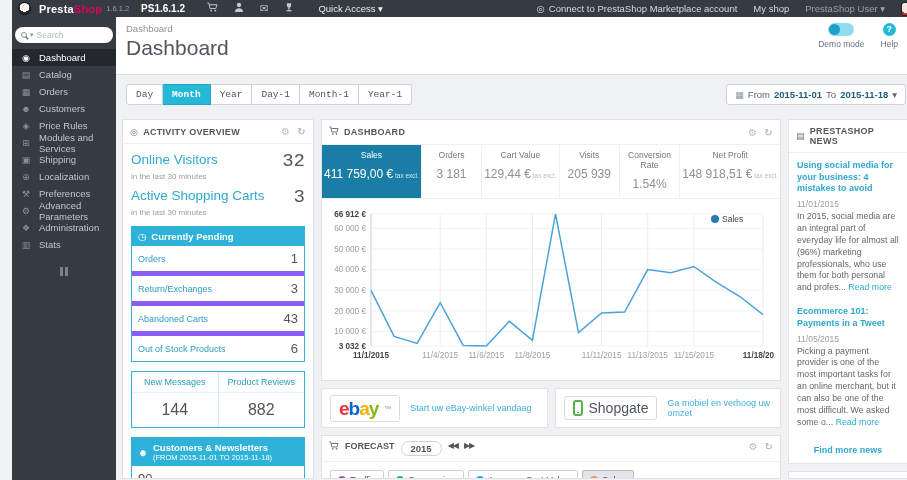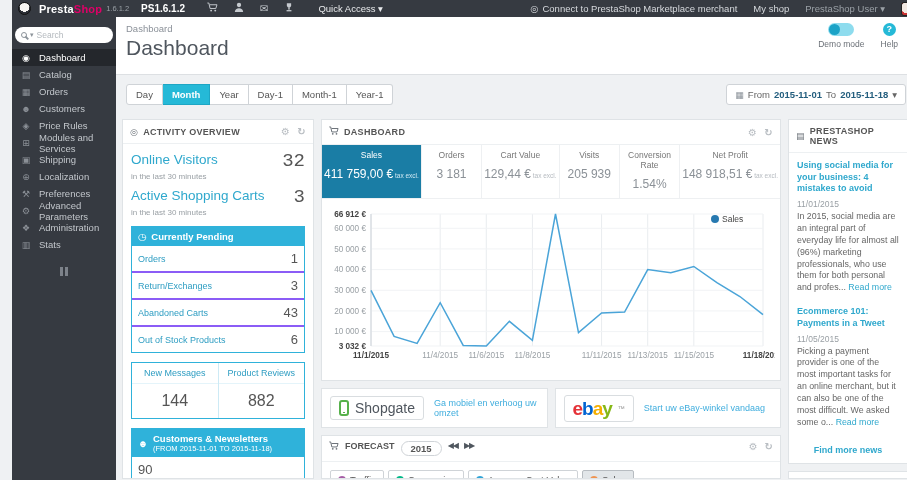--- a/index.html
+++ b/index.html
@@ -54,21 +54,21 @@
   .hr-col { display:flex; flex-direction:column; align-items:center; gap:3px; cursor:pointer; }
   .hr-label { font-size:8.5px; color:#6b7077; }
   .toggle { width:26px; height:13px; background:#8edcee; border-radius:7px; position:relative; }
   .toggle .knob { position:absolute; left:1px; top:1px; width:11px; height:11px; border-radius:50%; background:#1ba3c7; }
   .help-circ { width:13px; height:13px; border-radius:50%; background:#25b9d7; color:#fff;
     font-size:9px; font-weight:bold; line-height:13px; text-align:center; }
 
   .toolbar { display:flex; justify-content:space-between; align-items:center; margin:9px 6px 0 10px; }
   .range-group { display:flex; }
   .range-btn { font-size:9.5px; color:#555; background:#fff; border:1px solid #cfd3d7; border-left:none;
-    padding:4px 9px; cursor:pointer; font-family:Liberation Sans, sans-serif; }
+    padding:4px 9px; cursor:pointer; font-family:Liberation Mono, monospace; }
   .range-btn:first-child { border-left:1px solid #cfd3d7; border-radius:3px 0 0 3px; }
   .range-btn:last-child { border-radius:0 3px 3px 0; }
   .range-btn.active { background:#25b9d7; border-color:#1ea6c4; color:#fff; font-weight:bold; }
   .date-btn { background:#fff; border:1px solid #cfd3d7; border-radius:3px; padding:4px 8px;
     font-size:9.5px; color:#666; cursor:pointer; display:flex; gap:4px; align-items:center; font-family:inherit; }
   .date-btn b { color:#235e7e; }
   .cal-icon { color:#8d949b; font-size:9px; }
 
   .content { display:flex; gap:7px; align-items:flex-start; margin:14px 4px 0 6px; height:360px; overflow:hidden; }
   .panel { background:#fff; border:1px solid #dfe3e6; }
@@ -84,21 +84,21 @@
   .big-link { font-size:13.5px; color:#2fa8cd; cursor:pointer; }
   .big-row { display:flex; justify-content:space-between; align-items:flex-start; }
   .big-val { font-size:19px; font-weight:300; color:#555; line-height:1;font-family:Liberation Mono, monospace; }
   .big-sub { font-size:8px; color:#9aa0a5; margin:1px 0 7px 0; }
   .sub-box { border:1px solid #2fb2da; margin-top:9px; }
   .sub-head { background:#2fb2da; color:#fff; font-size:9.5px; font-weight:bold; padding:4px 6px;
     display:flex; align-items:center; gap:5px; }
   .sub-head .sub2 { display:block; font-size:7.5px; font-weight:normal; }
   .circ { width:10px; height:10px; border:1px solid #fff; border-radius:50%; font-size:7px; line-height:9px;
     text-align:center; display:inline-block; flex:none; }
-  .arow { display:flex; justify-content:space-between; align-items:center; padding:5px 6px; border-top:2px solid #8b5cf6; cursor:pointer; }
+  .arow { display:flex; justify-content:space-between; align-items:center; padding:5px 6px; border-top:5px solid #8b5cf6; cursor:pointer; }
   .sub-box .arow:first-of-type { border-top:none; }
   .arow-label { font-size:9px; color:#2e9dc2; }
   .arow-value { font-size:13px; font-weight:300; color:#555; }
   .ncols { display:flex; }
   .ncol { flex:1; text-align:center; cursor:pointer; }
   .ncol + .ncol { border-left:1px solid #cdeaf5; }
   .ncol-label { font-size:9px; color:#2e9dc2; padding:5px 2px; border-bottom:1px solid #e4f4fa; }
   .ncol-value { font-size:16px; font-weight:300; color:#555; padding:8px 0; }
 
   
@@ -177,21 +177,21 @@
               <path d="M4 1h6v3.2a3 3 0 0 1-6 0z" fill="#c6cacf"></path>
               <rect x="6" y="6.8" width="2" height="3.2" fill="#c6cacf"></rect>
               <rect x="3.6" y="10.6" width="6.8" height="1.8" fill="#c6cacf"></rect>
             </svg></span>
       </span>
       <span class="quick"><span>Quick Access</span> <span>▾</span></span>
     </div>
     <div class="tb-right">
       <span class="tb-link">
           <span>◎</span>
-          <span>Connect to PrestaShop Marketplace merchant</span>
+          <span>Connect to PrestaShop Marketplace account</span>
         </span>
       <span class="tb-link">My shop</span>
       <span class="tb-user"><span>PrestaShop User</span> <span>▾</span></span>
       <span class="avatar"></span>
     </div>
   </div>
 
   <div class="sidebar">
     <div class="searchbox">
       <span class="mag"></span>
@@ -445,31 +445,31 @@
                 <polyline points="46.0,86.3 69.1,132.4 92.1,139.4 115.2,98.7 138.2,141.4 161.3,142.0 184.4,117.3 207.4,136.3 230.5,10.0 253.5,128.6 276.6,109.0 299.6,108.0 322.7,65.6 345.8,68.7 368.8,62.5 391.9,78.6 414.9,92.5 438.0,110.7" fill="none" stroke="#4aa4d8" stroke-width="1.5"></polyline>
                 <circle cx="390" cy="15" r="4" fill="#2779b0"></circle>
                 <text x="397" y="18" font-size="8.5" fill="#444">Sales</text>
               </svg>
           </div>
         </div>
 
         <div class="promos">
           <div class="promo panel">
             <span class="logo-box">
+              <span class="ebay-logo"><span style="color: rgb(229, 50, 56);">e</span><span style="color: rgb(0, 100, 210);">b</span><span style="color: rgb(245, 175, 2);">a</span><span style="color: rgb(134, 184, 23);">y</span></span>
+              <span class="ebay-tm">™</span>
+            </span>
+            <span class="promo-link">Start uw eBay-winkel vandaag</span>
+          </div>
+          <div class="promo panel">
+            <span class="logo-box">
               <span class="phone"></span>
               <span class="sg-text">Shopgate</span>
             </span>
             <span class="promo-link">Ga mobiel en verhoog uw omzet</span>
-          </div>
-          <div class="promo panel">
-            <span class="logo-box">
-              <span class="ebay-logo"><span style="color: rgb(229, 50, 56);">e</span><span style="color: rgb(0, 100, 210);">b</span><span style="color: rgb(245, 175, 2);">a</span><span style="color: rgb(134, 184, 23);">y</span></span>
-              <span class="ebay-tm">™</span>
-            </span>
-            <span class="promo-link">Start uw eBay-winkel vandaag</span>
           </div>
         </div>
 
         <div class="panel forecast">
           <div class="fc-head">
             <span class="ph-icon"><svg width="10" height="10" viewBox="0 0 16 16">
                   <path d="M0.5 1.5h2.2l1.8 8h8.3l1.7-5.5H4" fill="none" stroke="#6e747b" stroke-width="1.6"></path>
                   <circle cx="6" cy="12.5" r="1.4" fill="#6e747b"></circle>
                   <circle cx="12" cy="12.5" r="1.4" fill="#6e747b"></circle>
                 </svg></span>

